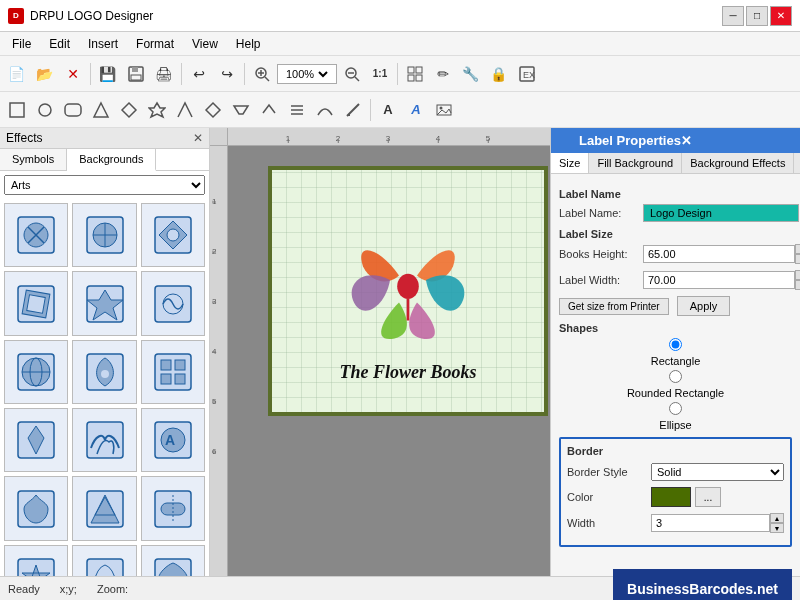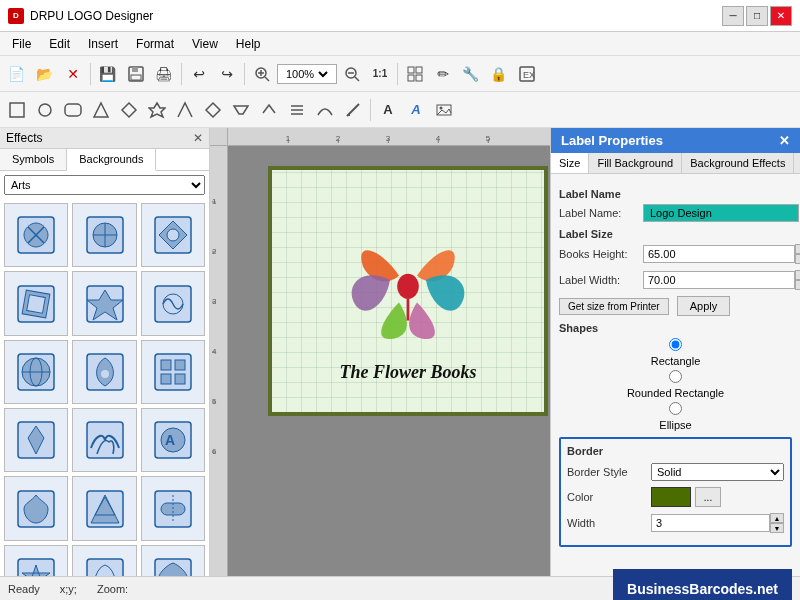--- a/index.html
+++ b/index.html
@@ -44,21 +44,21 @@
 
     
     #canvas-area { flex: 1; background: #7a7a7a; overflow: hidden; position: relative; display: flex; flex-direction: column; }
     #design-canvas { position: absolute; top: 30px; left: 50px; width: 280px; height: 250px; background: #fff; border: 3px solid #5a6e2a; overflow: hidden; display: flex; align-items: center; justify-content: column; flex-direction: column; }
     .canvas-bg { width: 100%; height: 100%; background-image: repeating-linear-gradient(0deg, transparent, transparent 14px, rgba(150,180,150,0.3) 14px, rgba(150,180,150,0.3) 15px), repeating-linear-gradient(90deg, transparent, transparent 14px, rgba(150,180,150,0.3) 14px, rgba(150,180,150,0.3) 15px); background-color: #e8f5e0; display: flex; align-items: center; justify-content: center; flex-direction: column; position: relative; }
     .flower-svg { width: 180px; height: 160px; }
     .canvas-title { font-family: Georgia, serif; font-style: italic; font-size: 18px; font-weight: bold; color: #1a1a1a; margin-top: -10px; }
 
     
     #right-panel { width: 250px; background: #f5f5f5; border-left: 1px solid #ccc; display: flex; flex-direction: column; }
-    .rp-header { background: #3a7bd5; color: #fff; font-size: 13px; font-weight: bold; padding: 5px 10px; display: flex; align-items: center; justify-content: space-between; }
+    .rp-header { background: #3a7bd5; color: #fff; font-size: 13px; font-weight: bold; padding: 5px 28px; display: flex; align-items: center; justify-content: flex-start; }
     .rp-tabs { display: flex; background: #e8e8e8; border-bottom: 1px solid #ccc; }
     .rp-tab { padding: 4px 8px; cursor: pointer; font-size: 11px; border-right: 1px solid #ccc; }
     .rp-tab.active { background: #fff; }
     .rp-content { padding: 8px; flex: 1; overflow-y: auto; }
     .rp-section-title { font-size: 11px; font-weight: bold; margin-bottom: 4px; margin-top: 6px; color: #333; }
     .rp-row { display: flex; align-items: center; margin-bottom: 6px; gap: 4px; }
     .rp-label { width: 80px; font-size: 11px; color: #333; flex-shrink: 0; }
     .rp-input { flex: 1; border: 1px solid #aaa; padding: 2px 6px; font-size: 11px; background: #14b8a6; }
     .rp-spinbox { display: flex; align-items: center; flex: 1; }
     .rp-spinbox input { flex: 1; border: 1px solid #aaa; padding: 2px 4px; font-size: 11px; background: #fff; min-width: 0; }

